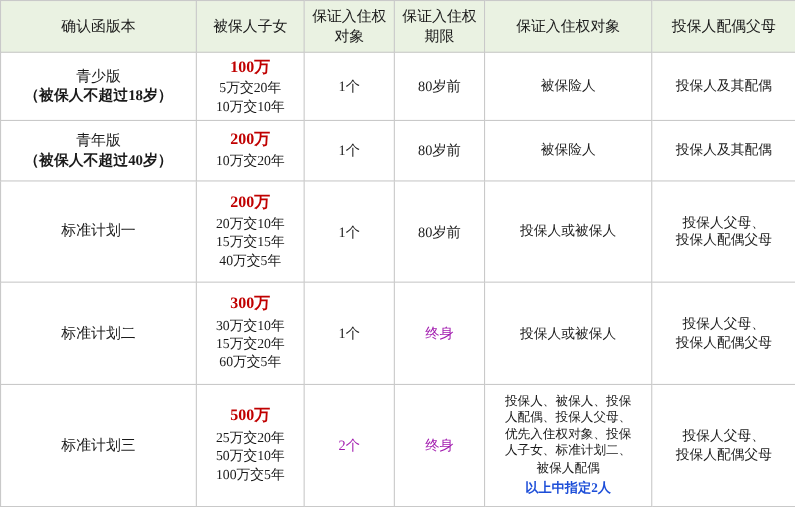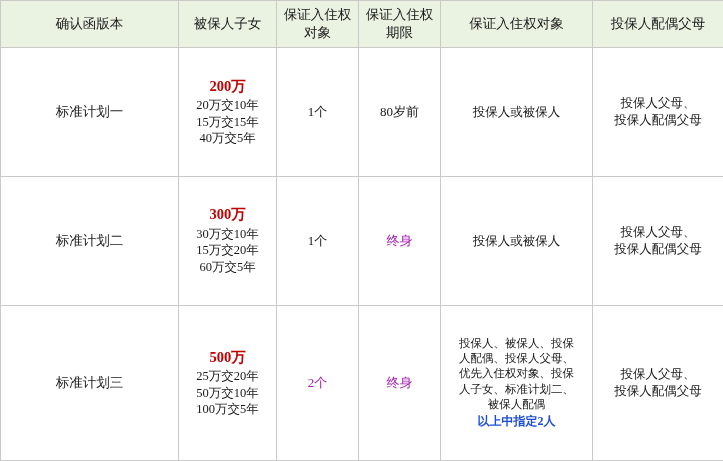--- a/index.html
+++ b/index.html
@@ -109,21 +109,58 @@
         <th>确认函版本</th>
         <th>被保人子女</th>
         <th>保证入住权对象</th>
         <th>保证入住权期限</th>
         <th>保证入住权对象</th>
         <th>投保人配偶父母</th>
       </tr>
     </thead>
     <tbody>
 
-
+      <tr style="height:56px">
+        <td class="version">
+          <span class="line">青少版</span>
+          <span class="sub">（被保人不超过18岁）</span>
+        </td>
+        <td>
+          <span class="amount">100万</span>
+          <span class="plan-line">5万交20年</span>
+          <span class="plan-line">10万交10年</span>
+        </td>
+        <td>1个</td>
+        <td>80岁前</td>
+        <td class="object-cell">
+          <span class="line">被保险人</span>
+        </td>
+        <td class="object-cell">
+          <span class="line">投保人及其配偶</span>
+        </td>
+      </tr>
+
+      <tr style="height:52px">
+        <td class="version">
+          <span class="line">青年版</span>
+          <span class="sub">（被保人不超过40岁）</span>
+        </td>
+        <td>
+          <span class="amount">200万</span>
+          <span class="plan-line">10万交20年</span>
+        </td>
+        <td>1个</td>
+        <td>80岁前</td>
+        <td class="object-cell">
+          <span class="line">被保险人</span>
+        </td>
+        <td class="object-cell">
+          <span class="line">投保人及其配偶</span>
+        </td>
+      </tr>
 
       <tr style="height:88px">
         <td class="version">
           <span class="line">标准计划一</span>
         </td>
         <td>
           <span class="amount">200万</span>
           <span class="plan-line">20万交10年</span>
           <span class="plan-line">15万交15年</span>
           <span class="plan-line">40万交5年</span>

